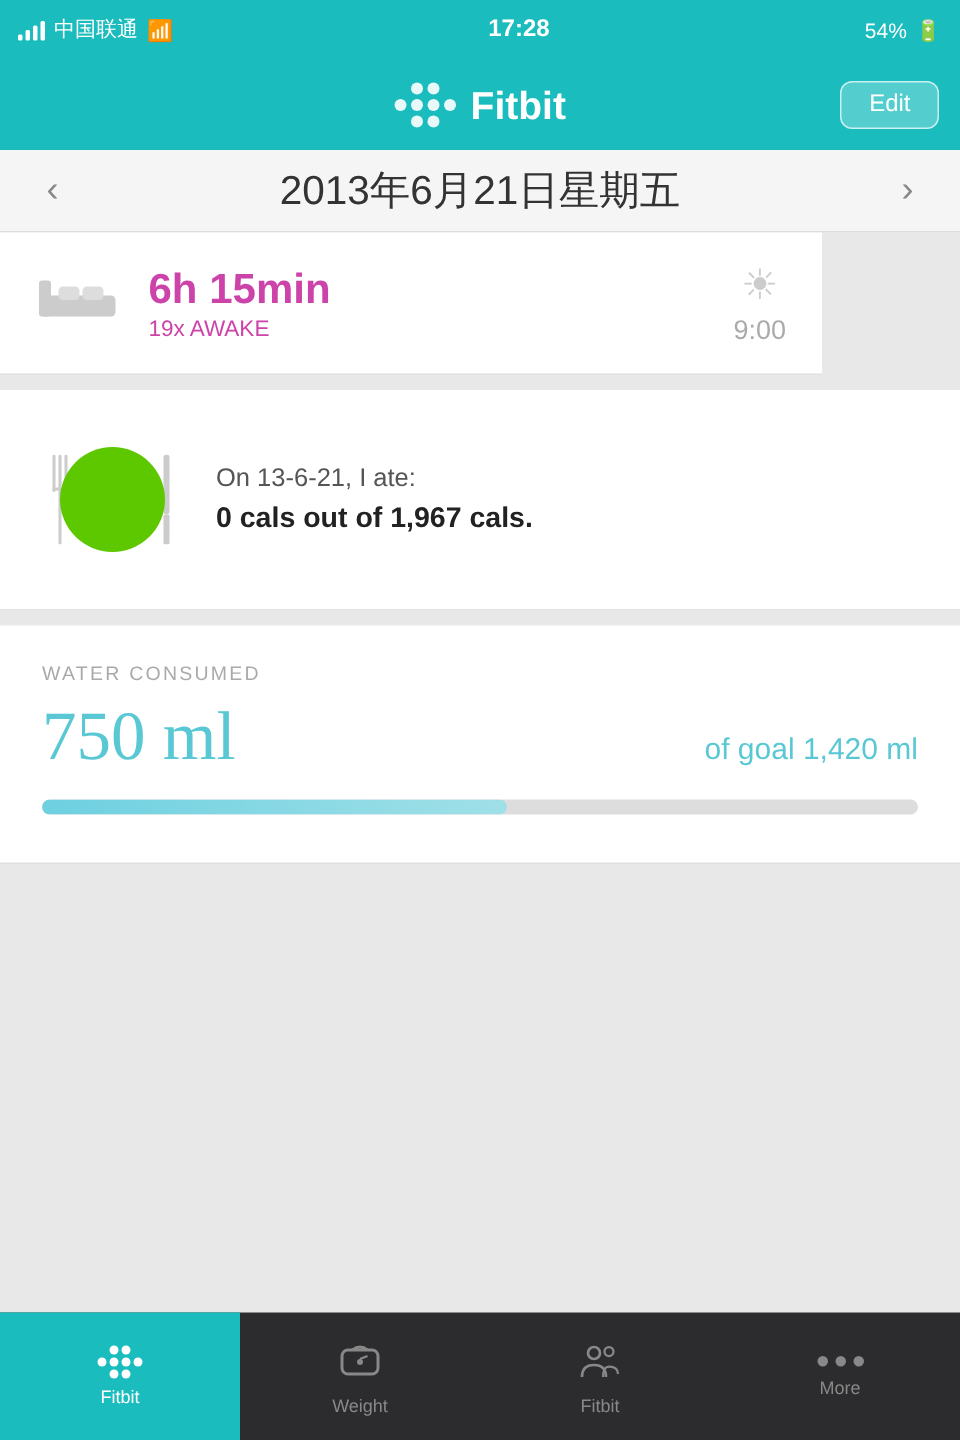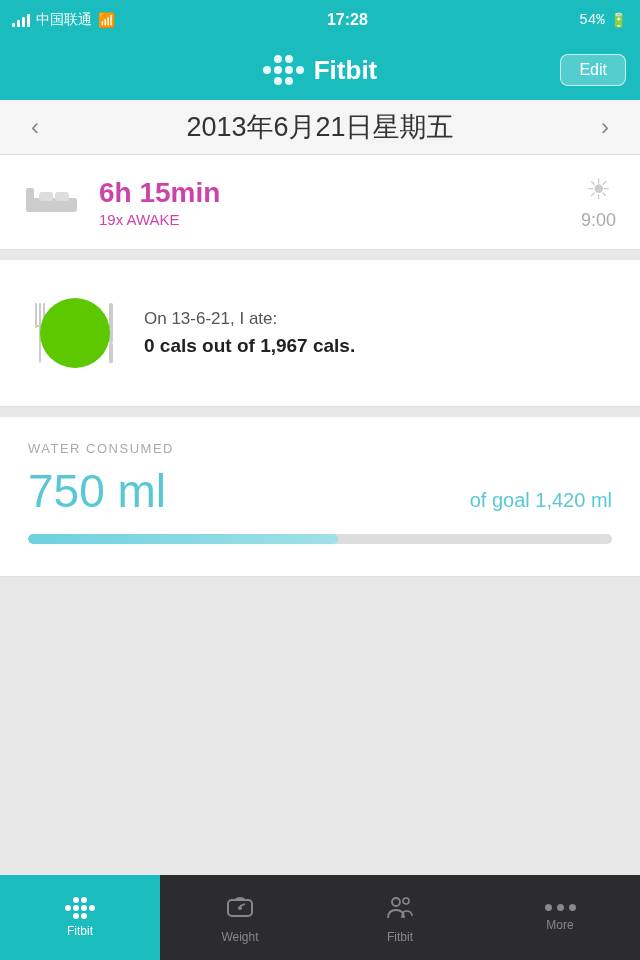--- a/index.html
+++ b/index.html
@@ -20,21 +20,21 @@
       display: flex;
       align-items: center;
       justify-content: space-between;
       padding: 0 12px;
       color: white;
       font-size: 14px;
       font-weight: 500;
     }
     .status-left { display: flex; align-items: center; gap: 6px; }
     .status-center { font-size: 16px; font-weight: 600; }
-    .status-right { display: flex; align-items: flex-start; gap: 6px; font-family: Liberation Mono, monospace; }
+    .status-right { display: flex; align-items: flex-start; gap: 6px; }
     .signal-bars { display: flex; align-items: flex-end; gap: 2px; height: 14px; }
     .signal-bars span {
       display: inline-block;
       background: white;
       width: 3px;
       border-radius: 1px;
     }
     .signal-bars span:nth-child(1) { height: 4px; }
     .signal-bars span:nth-child(2) { height: 7px; }
     .signal-bars span:nth-child(3) { height: 10px; }
@@ -109,21 +109,21 @@
       text-align: center;
     }
     .date-text {
       font-size: 27px;
       color: #333;
       font-weight: 400;
     }
 
     
     #sleep-card {
-      width: 640px;
+      width: 548px;
       background: white;
       padding: 18px 24px;
       display: flex;
       align-items: center;
       gap: 20px;
       border-bottom: 1px solid #e0e0e0;
       margin-bottom: 10px;
     }
     .sleep-icon {
       color: #ccc;
@@ -204,20 +204,21 @@
     .water-amounts {
       display: flex;
       align-items: baseline;
       justify-content: space-between;
       margin-bottom: 16px;
     }
     .water-main {
       font-size: 46px;
       color: #5ac8d4;
       font-weight: 300;
+      font-family: Liberation Serif, serif;
     }
     .water-goal {
       font-size: 20px;
       color: #5ac8d4;
       font-weight: 300;
     }
     .water-progress-bar {
       width: 100%;
       height: 10px;
       background: #ddd;

